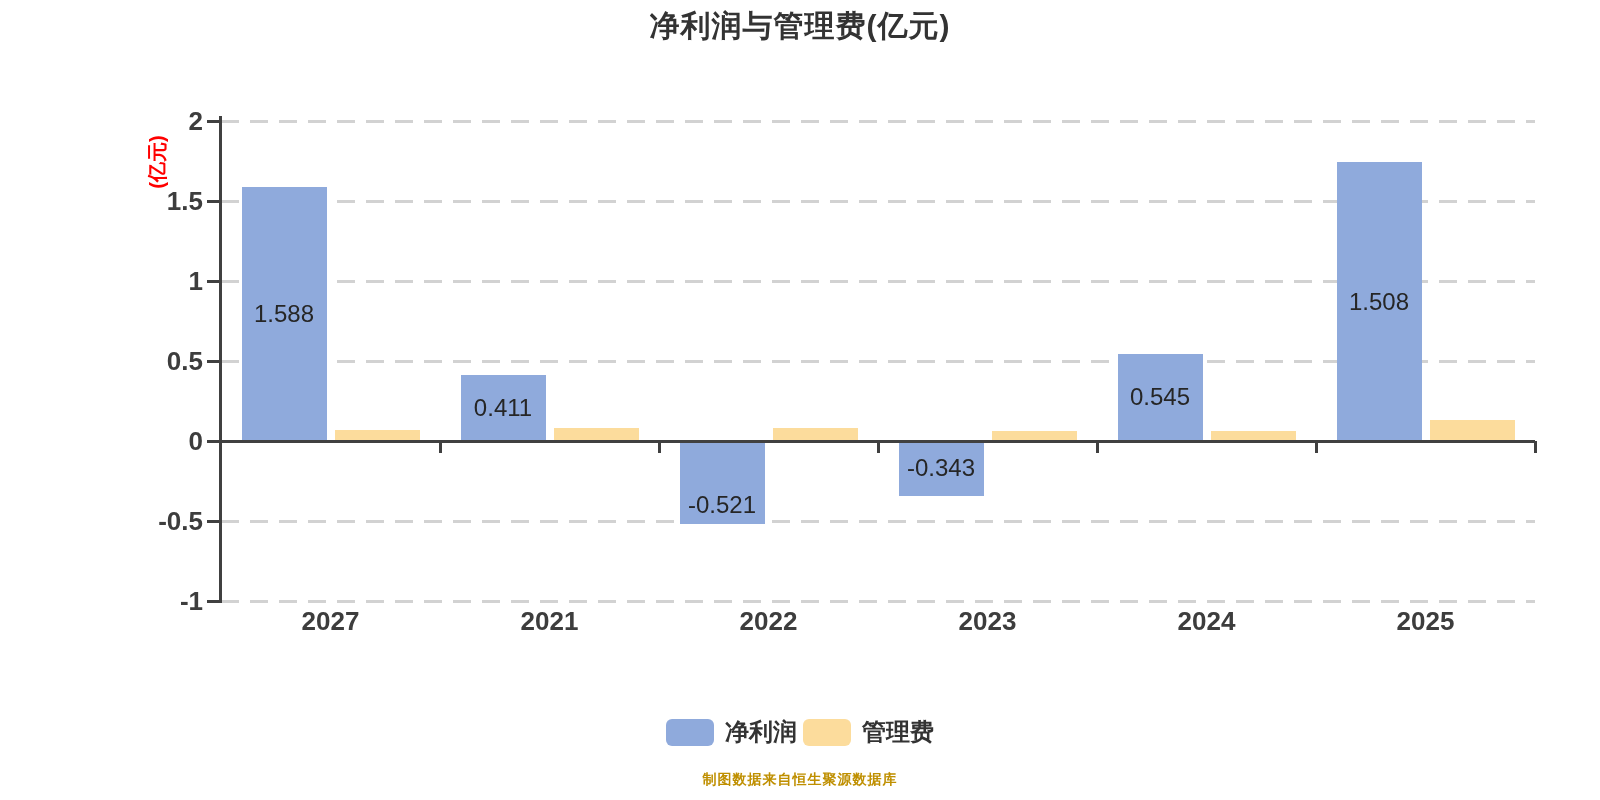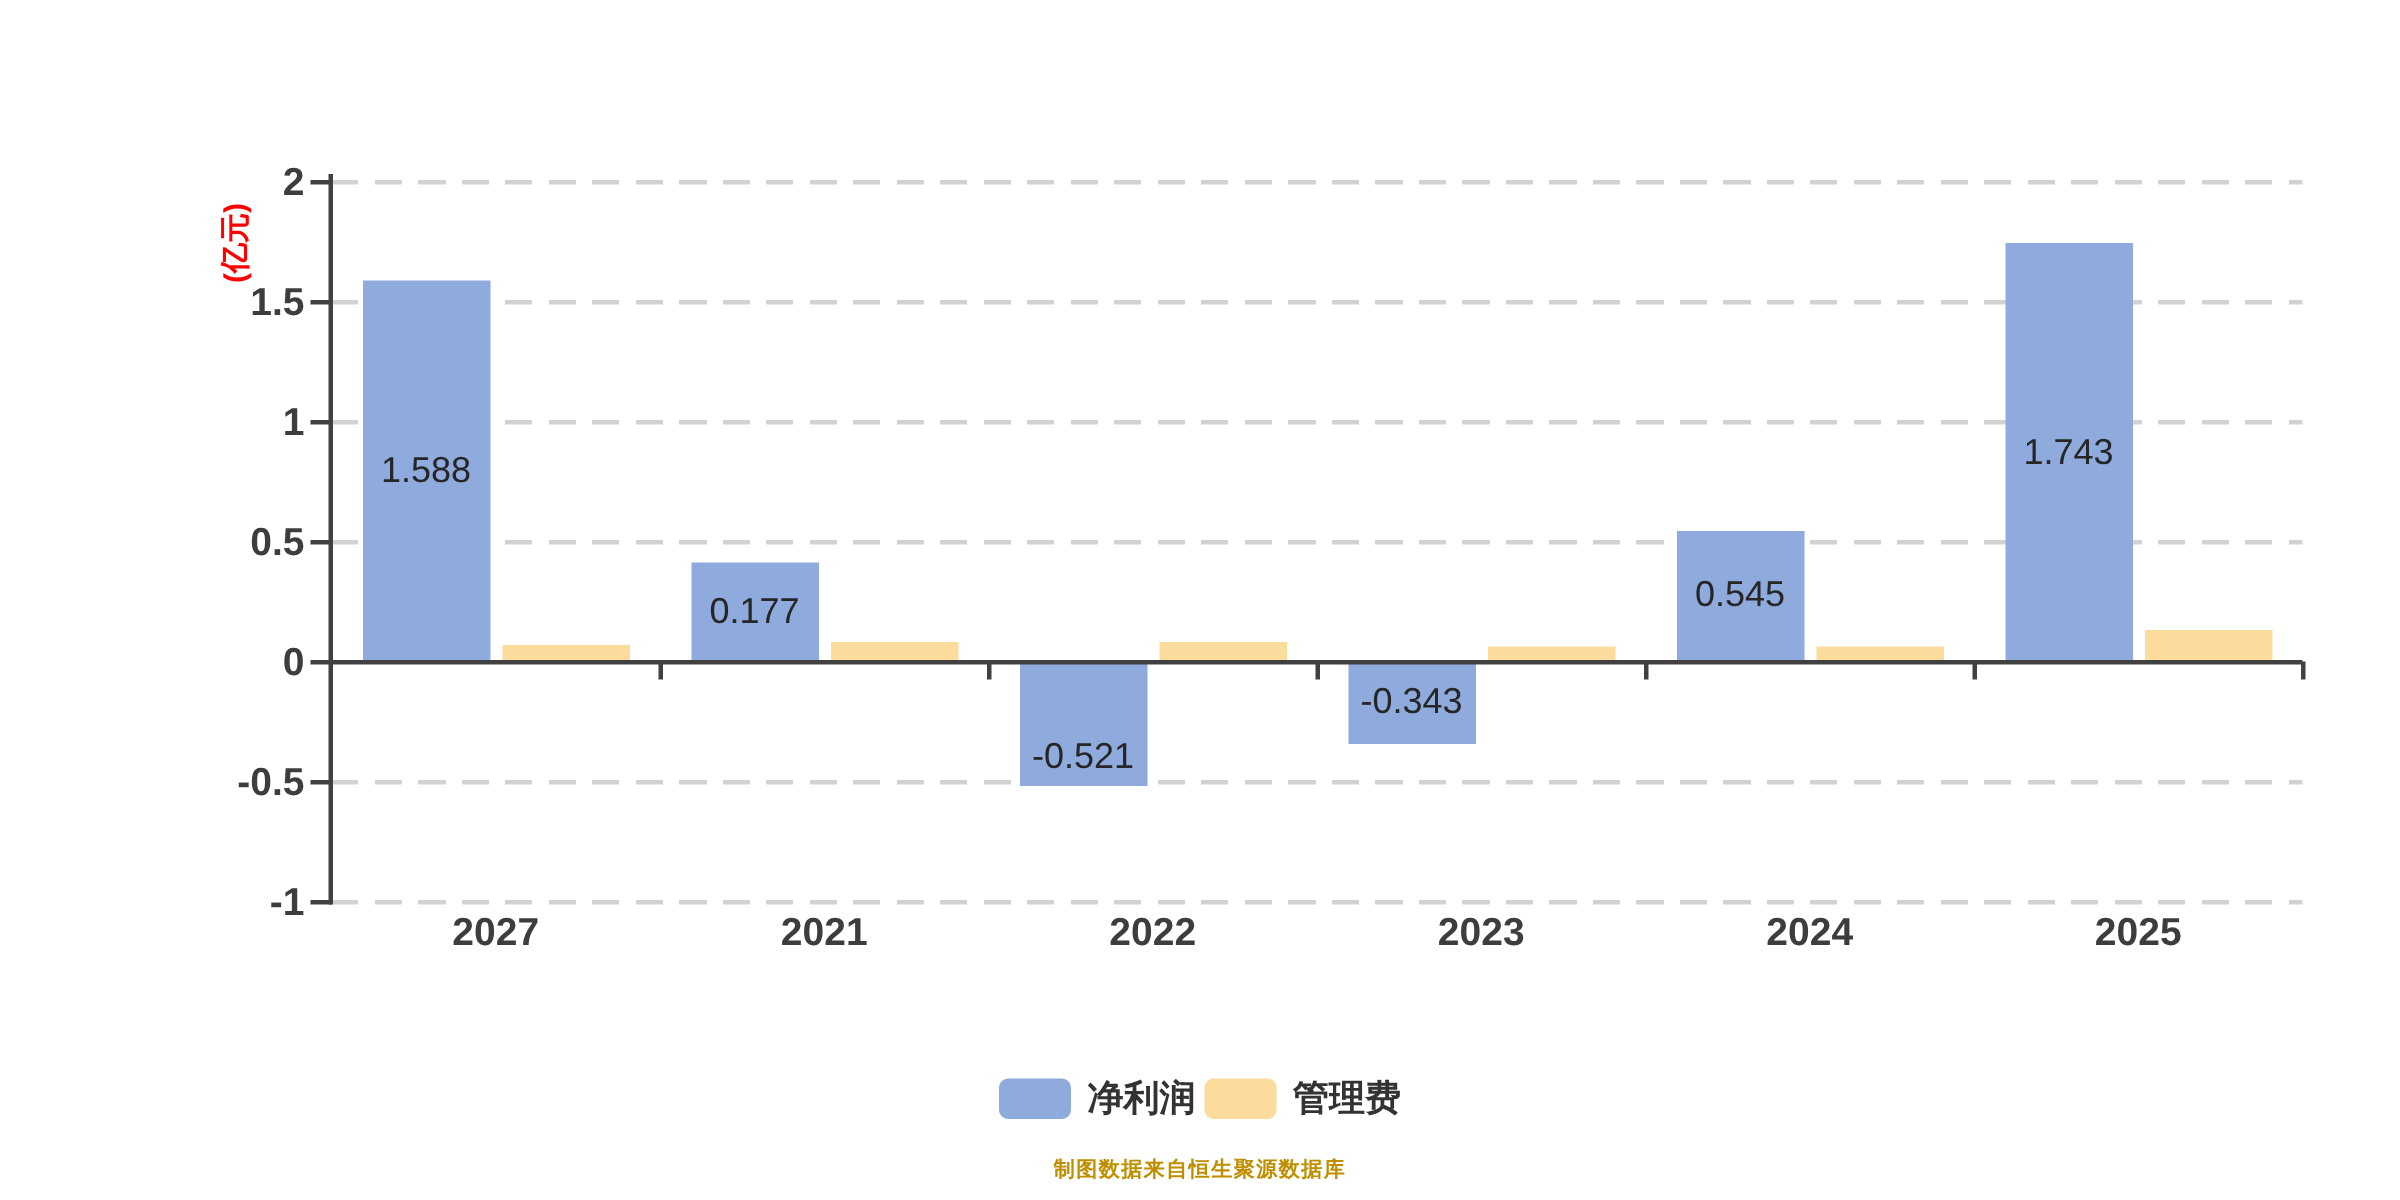--- a/index.html
+++ b/index.html
@@ -45,20 +45,21 @@
   .legend-label{font-size:24px;font-weight:600;color:#333333;}
   .footer{
     position:absolute;top:771px;left:0;width:100%;text-align:center;
     font-size:14px;font-weight:bold;color:#bf8f00;letter-spacing:1px;
   }
 </style>
 </head>
 <body>
 
 <div class="canvas">
+  <div class="title">净利润与管理费(亿元)</div>
   <div class="ylabel">(亿元)</div>
 
   <div id="plot">
     <div class="axis-y"></div>
     <div class="axis-zero"></div>
   <div class="gridline" style="top: 120px;"></div>
       <div class="ytick" style="top: 120px;"></div>
       <div class="ytick-label" style="top: 106px;">2</div>
       <div class="gridline" style="top: 200px;"></div>
       <div class="ytick" style="top: 200px;"></div>
@@ -73,29 +74,29 @@
       <div class="ytick-label" style="top: 426px;">0</div>
       <div class="gridline" style="top: 520px;"></div>
       <div class="ytick" style="top: 520px;"></div>
       <div class="ytick-label" style="top: 506px;">-0.5</div>
       <div class="gridline" style="top: 600px;"></div>
       <div class="ytick" style="top: 600px;"></div>
       <div class="ytick-label" style="top: 586px;">-1</div>
       <div class="bar" style="left: 241.5px; top: 186.92px; width: 85px; height: 254.08px; background: rgb(143, 170, 220);"></div>
       <div class="bar-label" style="left: 241.5px; top: 298.96px;">1.588</div>
       <div class="bar" style="left: 460.5px; top: 375.24px; width: 85px; height: 65.76px; background: rgb(143, 170, 220);"></div>
-      <div class="bar-label" style="left: 460.5px; top: 393.12px;">0.177</div>
+      <div class="bar-label" style="left: 460.5px; top: 393.12px;">0.411</div>
       <div class="bar" style="left: 679.5px; top: 441px; width: 85px; height: 83.36px; background: rgb(143, 170, 220);"></div>
       <div class="bar-label" style="left: 679.5px; top: 467.68px; margin-top: 22px;">-0.521</div>
       <div class="bar" style="left: 898.5px; top: 441px; width: 85px; height: 54.88px; background: rgb(143, 170, 220);"></div>
       <div class="bar-label" style="left: 898.5px; top: 453.44px;">-0.343</div>
       <div class="bar" style="left: 1117.5px; top: 353.8px; width: 85px; height: 87.2px; background: rgb(143, 170, 220);"></div>
       <div class="bar-label" style="left: 1117.5px; top: 382.4px;">0.545</div>
       <div class="bar" style="left: 1336.5px; top: 162.12px; width: 85px; height: 278.88px; background: rgb(143, 170, 220);"></div>
-      <div class="bar-label" style="left: 1336.5px; top: 286.56px;">1.743</div>
+      <div class="bar-label" style="left: 1336.5px; top: 286.56px;">1.508</div>
       <div class="bar" style="left: 334.5px; top: 429.8px; width: 85px; height: 11.2px; background: rgb(252, 220, 156);"></div>
       <div class="bar" style="left: 553.5px; top: 428.2px; width: 85px; height: 12.8px; background: rgb(252, 220, 156);"></div>
       <div class="bar" style="left: 772.5px; top: 428.2px; width: 85px; height: 12.8px; background: rgb(252, 220, 156);"></div>
       <div class="bar" style="left: 991.5px; top: 431.4px; width: 85px; height: 9.6px; background: rgb(252, 220, 156);"></div>
       <div class="bar" style="left: 1210.5px; top: 431.4px; width: 85px; height: 9.6px; background: rgb(252, 220, 156);"></div>
       <div class="bar" style="left: 1429.5px; top: 420.2px; width: 85px; height: 20.8px; background: rgb(252, 220, 156);"></div>
       <div class="xtick" style="left: 439px;"></div>
       <div class="xtick" style="left: 658px;"></div>
       <div class="xtick" style="left: 877px;"></div>
       <div class="xtick" style="left: 1096px;"></div>

